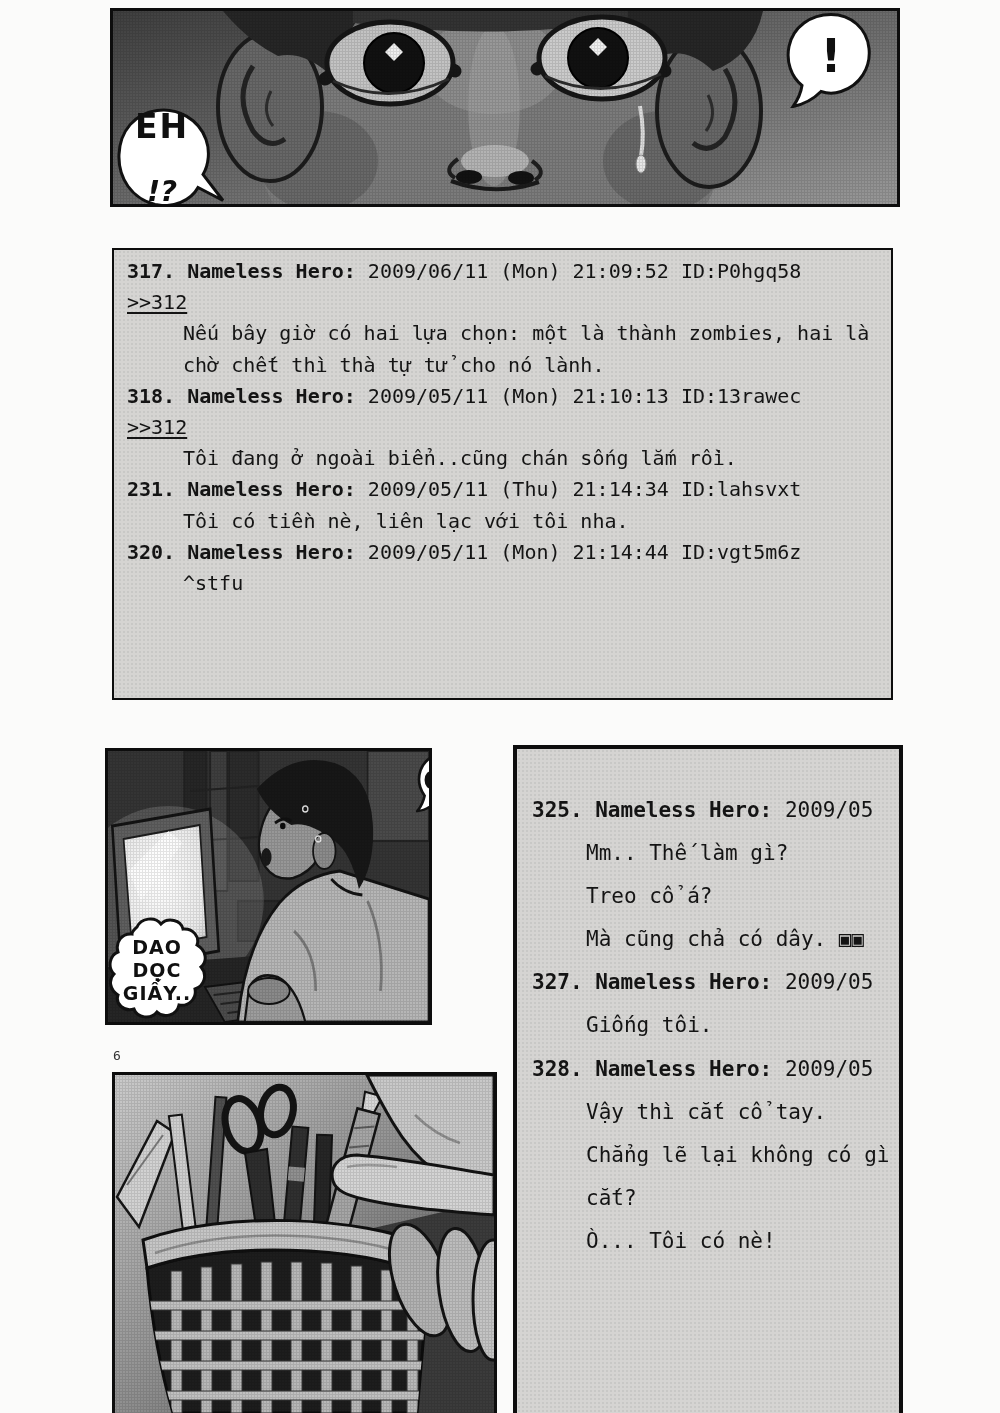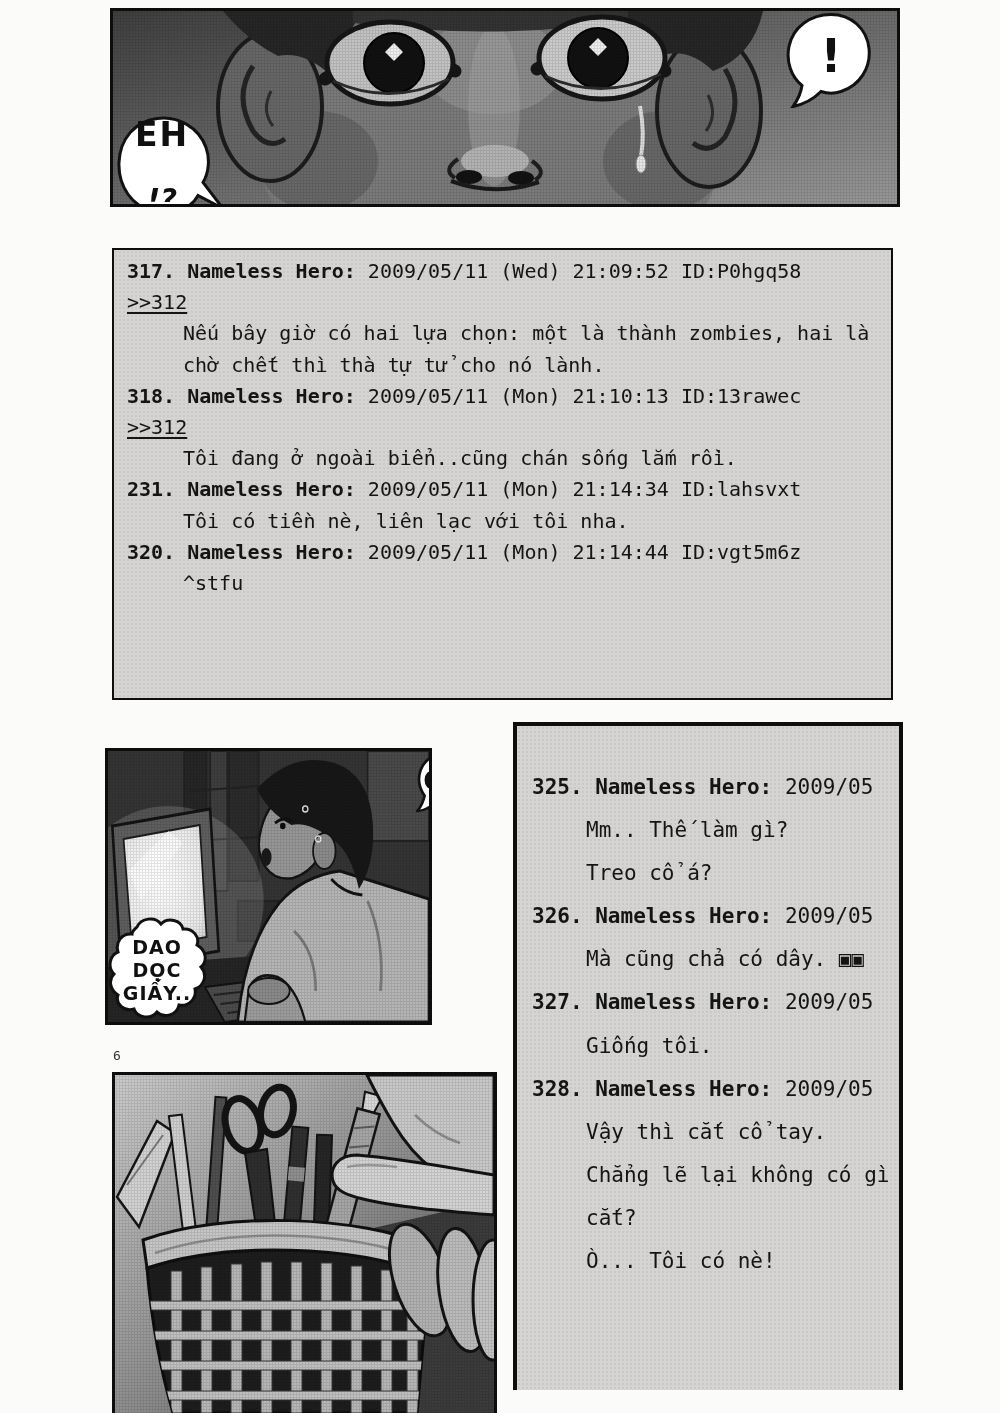--- a/index.html
+++ b/index.html
@@ -15,38 +15,38 @@
   }
   .gray-panel{
     background-color:#d5d4d2;
     background-image:radial-gradient(circle, rgba(0,0,0,0.06) 1px, rgba(0,0,0,0) 1.1px);
     background-size:4px 4px;
   }
   #panel-top{left:110px;top:8px;width:790px;height:199px;}
   #panel-forum1{left:112px;top:248px;width:781px;height:452px;border-width:2px;}
   #panel-computer{left:105px;top:748px;width:327px;height:277px;}
   #panel-pens{left:112px;top:1072px;width:385px;height:341px;border-bottom-width:0;}
-  #panel-forum2{left:513px;top:722px;width:390px;height:668px;border-width:4px;border-bottom-width:0;}
+  #panel-forum2{left:513px;top:745px;width:390px;height:668px;border-width:4px;border-bottom-width:0;}
   .art{position:absolute;left:0;top:0;width:100%;height:100%;display:block;}
 
   
   .post{font-family:"DejaVu Sans Mono","Liberation Mono",monospace;color:#141414;}
   #forum1-lines{position:relative;padding:6px 6px 0 13px;font-size:20px;line-height:31.2px;}
   #forum2-lines{position:relative;padding:40px 0 0 15px;font-size:21px;line-height:43.1px;}
   .post-line{white-space:nowrap;overflow:hidden;}
   .post-line.body{padding-left:56px;}
   #panel-forum2 .post-line.body{padding-left:54px;}
   .b{font-weight:bold;}
   .ref{text-decoration:underline;text-underline-offset:3px;}
 
   
   .bubble{position:absolute;z-index:6;display:flex;flex-direction:column;align-items:center;justify-content:center;}
   .bubble svg.blob{position:absolute;left:0;top:0;width:100%;height:100%;z-index:0;}
   .btxt{position:relative;z-index:1;font-weight:700;text-align:center;color:#101010;line-height:1.05;}
-  #bubble-eh{left:2px;top:104px;width:112px;height:103px;padding-right:18px;box-sizing:border-box;gap:28px;}
+  #bubble-eh{left:2px;top:96px;width:112px;height:103px;padding-right:18px;box-sizing:border-box;gap:28px;}
   #bubble-eh .l1{font-size:33px;letter-spacing:2px;}
   #bubble-eh .l2{font-size:29px;font-style:italic;margin-top:3px;}
   #bubble-exclaim{left:672px;top:1px;width:92px;height:96px;}
   #bubble-exclaim .l1{font-size:46px;margin-top:-8px;}
   #bubble-oh{left:308px;top:1px;width:68px;height:63px;}
   #bubble-oh .l1{font-size:26px;margin-top:-4px;}
   #bubble-thought{left:-3px;top:163px;width:104px;height:112px;}
   #bubble-thought .tl{font-size:19px;line-height:23px;letter-spacing:1px;}
 
   #page-num{position:absolute;left:113px;top:1048px;font-size:13px;
@@ -131,28 +131,28 @@
     <svg class="blob" viewBox="0 0 112 100">
       <path d="M42,2 C20,5 5,22 4,46 C3,70 17,90 40,96 C58,100 76,92 83,79 L108,92 L88,66 C94,56 95,42 91,31 C84,11 63,-1 42,2 Z" fill="#ffffff" stroke="#111111" stroke-width="3"></path>
     </svg>
     <span class="btxt l1">EH</span>
     <span class="btxt l2">!?</span>
   </div>
 </div>
 
 <div class="panel gray-panel post" id="panel-forum1">
   <div id="forum1-lines">
-    <div class="post-line header"><span class="b">317. </span><span class="b">Nameless Hero: </span><span>2009/05/11 (Wed) 21:09:52 ID:P0hgq58</span></div>
+    <div class="post-line header"><span class="b">317. </span><span class="b">Nameless Hero: </span><span>2009/06/11 (Mon) 21:09:52 ID:P0hgq58</span></div>
     <div class="post-line"><span class="ref">&gt;&gt;312</span></div>
     <div class="post-line body">Nếu bây giờ có hai lựa chọn: một là thành zombies, hai là</div>
     <div class="post-line body">chờ chết thì thà tự tử cho nó lành.</div>
     <div class="post-line header"><span class="b">318. </span><span class="b">Nameless Hero: </span><span>2009/05/11 (Mon) 21:10:13 ID:13rawec</span></div>
     <div class="post-line"><span class="ref">&gt;&gt;312</span></div>
     <div class="post-line body">Tôi đang ở ngoài biển..cũng chán sống lắm rồi.</div>
-    <div class="post-line header"><span class="b">231. </span><span class="b">Nameless Hero: </span><span>2009/05/11 (Mon) 21:14:34 ID:lahsvxt</span></div>
+    <div class="post-line header"><span class="b">231. </span><span class="b">Nameless Hero: </span><span>2009/05/11 (Thu) 21:14:34 ID:lahsvxt</span></div>
     <div class="post-line body">Tôi có tiền nè, liên lạc với tôi nha.</div>
     <div class="post-line header"><span class="b">320. </span><span class="b">Nameless Hero: </span><span>2009/05/11 (Mon) 21:14:44 ID:vgt5m6z</span></div>
     <div class="post-line body">^stfu</div>
   </div>
 </div>
 
 <div class="panel dots" id="panel-computer">
   <svg class="art" viewBox="0 0 371 271" preserveAspectRatio="none">
     <defs>
       <radialGradient id="screenGrad" cx="0.45" cy="0.45" r="0.8">
@@ -299,21 +299,20 @@
       <ellipse cx="378" cy="225" rx="20" ry="60" fill="#c4c4c4" stroke="#131313" stroke-width="3"></ellipse>
     </g>
   </svg>
 </div>
 
 <div class="panel gray-panel post" id="panel-forum2">
   <div id="forum2-lines">
     <div class="post-line header"><span class="b">325. </span><span class="b">Nameless Hero: </span><span>2009/05</span></div>
     <div class="post-line body">Mm.. Thế làm gì?</div>
     <div class="post-line body">Treo cổ á?</div>
-    <div class="post-line header"><span class="b">326. </span><span class="b">Nameless Hero: </span><span>2009/05</span></div>
     <div class="post-line body">Mà cũng chả có dây. ▣▣</div>
     <div class="post-line header"><span class="b">327. </span><span class="b">Nameless Hero: </span><span>2009/05</span></div>
     <div class="post-line body">Giống tôi.</div>
     <div class="post-line header"><span class="b">328. </span><span class="b">Nameless Hero: </span><span>2009/05</span></div>
     <div class="post-line body">Vậy thì cắt cổ tay.</div>
     <div class="post-line body">Chẳng lẽ lại không có gì đ</div>
     <div class="post-line body">cắt?</div>
     <div class="post-line body">Ò... Tôi có nè!</div>
   </div>
 </div>

